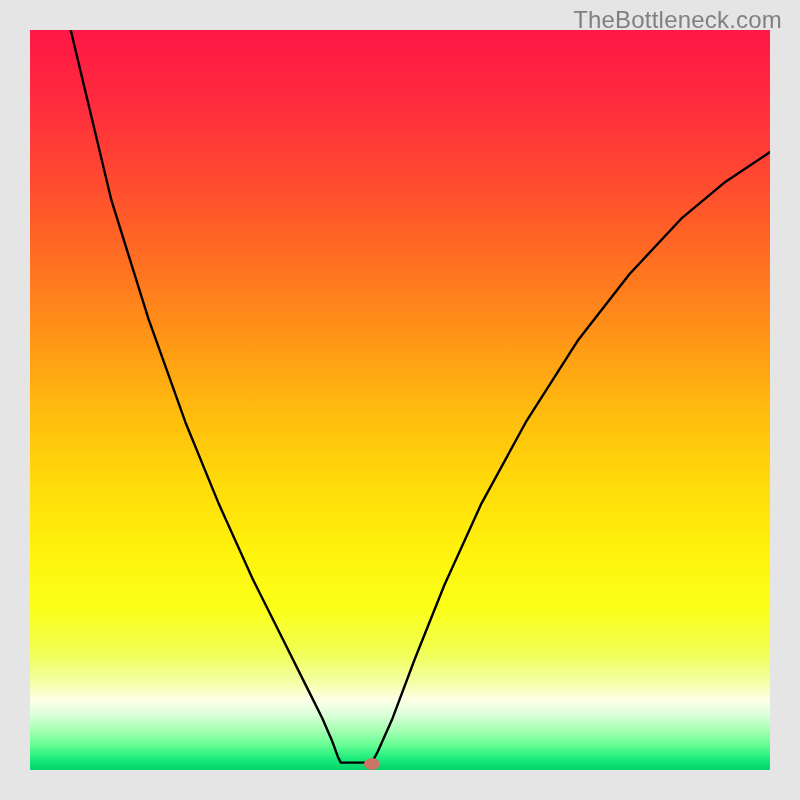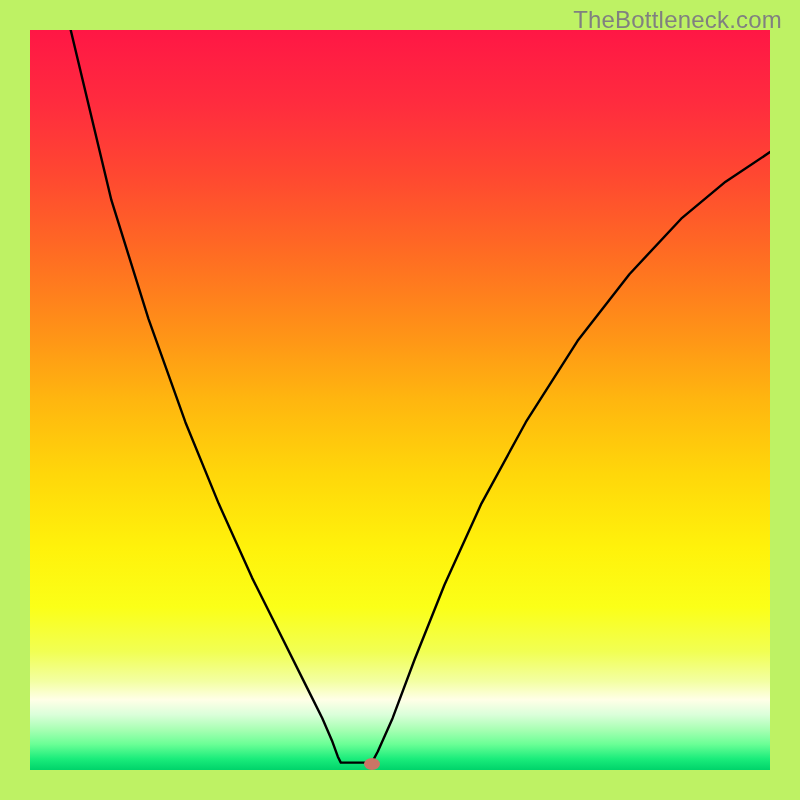--- a/index.html
+++ b/index.html
@@ -8,21 +8,21 @@
     width: 800px;
     height: 800px;
     overflow: hidden;
     background: #000;
     font-family: Arial, Helvetica, sans-serif;
   }
   .frame {
     position: relative;
     width: 800px;
     height: 800px;
-    background: #bef264;
+    background: #e5e5e5;
   }
   .plot-area {
     position: absolute;
     left: 30px;
     top: 30px;
     width: 740px;
     height: 740px;
     overflow: hidden;
   }
   .gradient {

